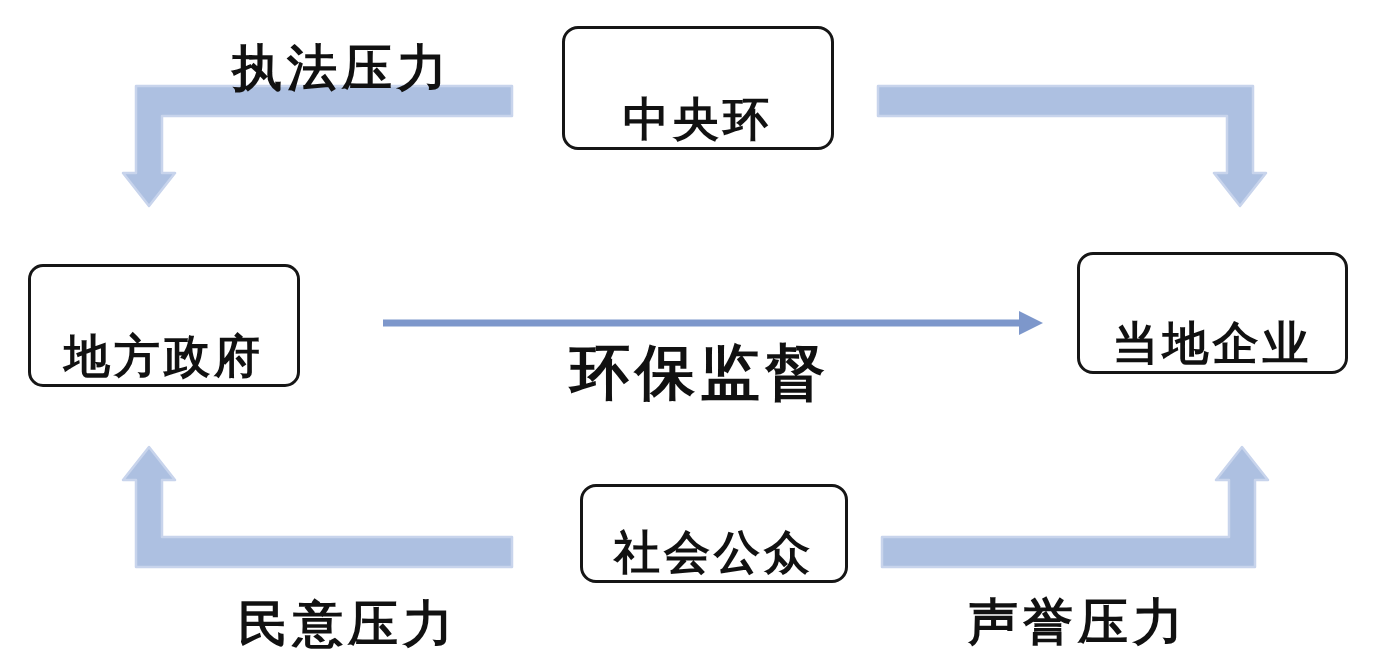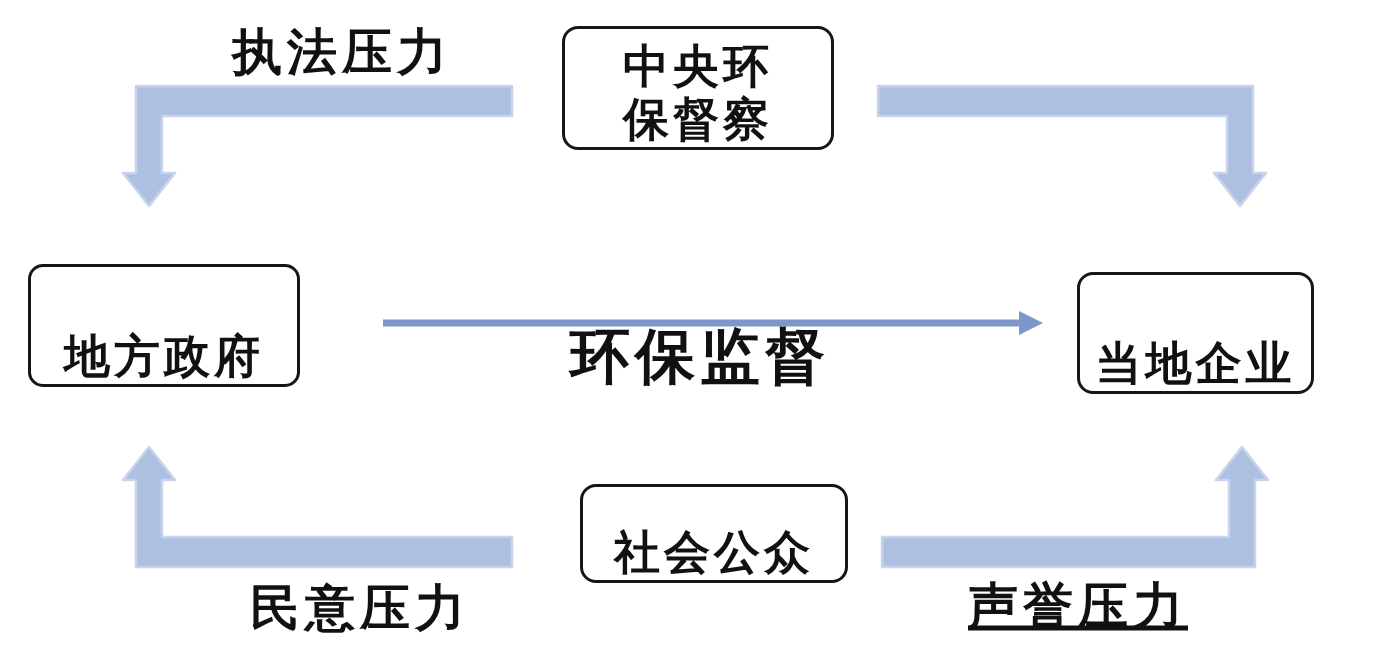--- a/index.html
+++ b/index.html
@@ -33,37 +33,38 @@
     justify-content: center;
     text-align: center;
     font-weight: bold;
     font-size: 46px;
     color: #111111;
     letter-spacing: 4px;
     line-height: 1.15;
   }
   #node-central { left: 562px; top: 26px;  width: 272px; height: 124px; }
   #node-left    { left: 28px;  top: 264px; width: 272px; height: 123px; border-radius: 15px; }
-  #node-right   { left: 1077px;top: 272px; width: 237px; height: 122px; }
+  #node-right   { left: 1077px;top: 252px; width: 271px; height: 122px; }
   #node-bottom  { left: 580px; top: 484px; width: 268px; height: 99px; }
 
   .edge-label {
     position: absolute;
     transform: translate(-50%, -50%);
     font-weight: bold;
     font-size: 50px;
     color: #111111;
     letter-spacing: 5px;
     white-space: nowrap;
+    margin-top: 16px;
   }
   #label-enforcement { left: 342px;  top: 52px; }
   #label-legitimacy  { left: 1073px; top: 52px; }
   #label-supervision { left: 700px;  top: 357px; font-size: 60px; }
-  #label-opinion     { left: 360px;  top: 608px; text-align: right; }
-  #label-reputation  { left: 1078px; top: 606px; text-decoration: underline; }
+  #label-opinion     { left: 348px;  top: 608px; text-align: right; }
+  #label-reputation  { left: 1078px; top: 606px; }
 </style>
 </head>
 <body>
 
 <div id="canvas">
 
   <svg id="arrows" viewBox="0 0 1378 662" xmlns="http://www.w3.org/2000/svg">
 
     <polygon stroke-width="2.5" stroke-linejoin="round" points="512,86 136,86 136,173 123,173 149,206 175,173 162,173 162,116 512,116" fill="#adc0e1" stroke="#c8d4ec"></polygon>
 
@@ -75,21 +76,20 @@
 
     <g>
       <rect x="383" y="319.5" width="637" height="7" fill="#7d97cb"></rect>
       <polygon points="1019,311 1019,335 1043,323" fill="#7d97cb"></polygon>
     </g>
   </svg>
 
   <div id="node-central" class="node-box">
     <div>
       <div>中央环</div>
-      <div>保督察</div>
     </div>
   </div>
 
   <div id="node-left" class="node-box">
     <span>地方政府</span>
   </div>
 
   <div id="node-right" class="node-box">
     <span>当地企业</span>
   </div>

